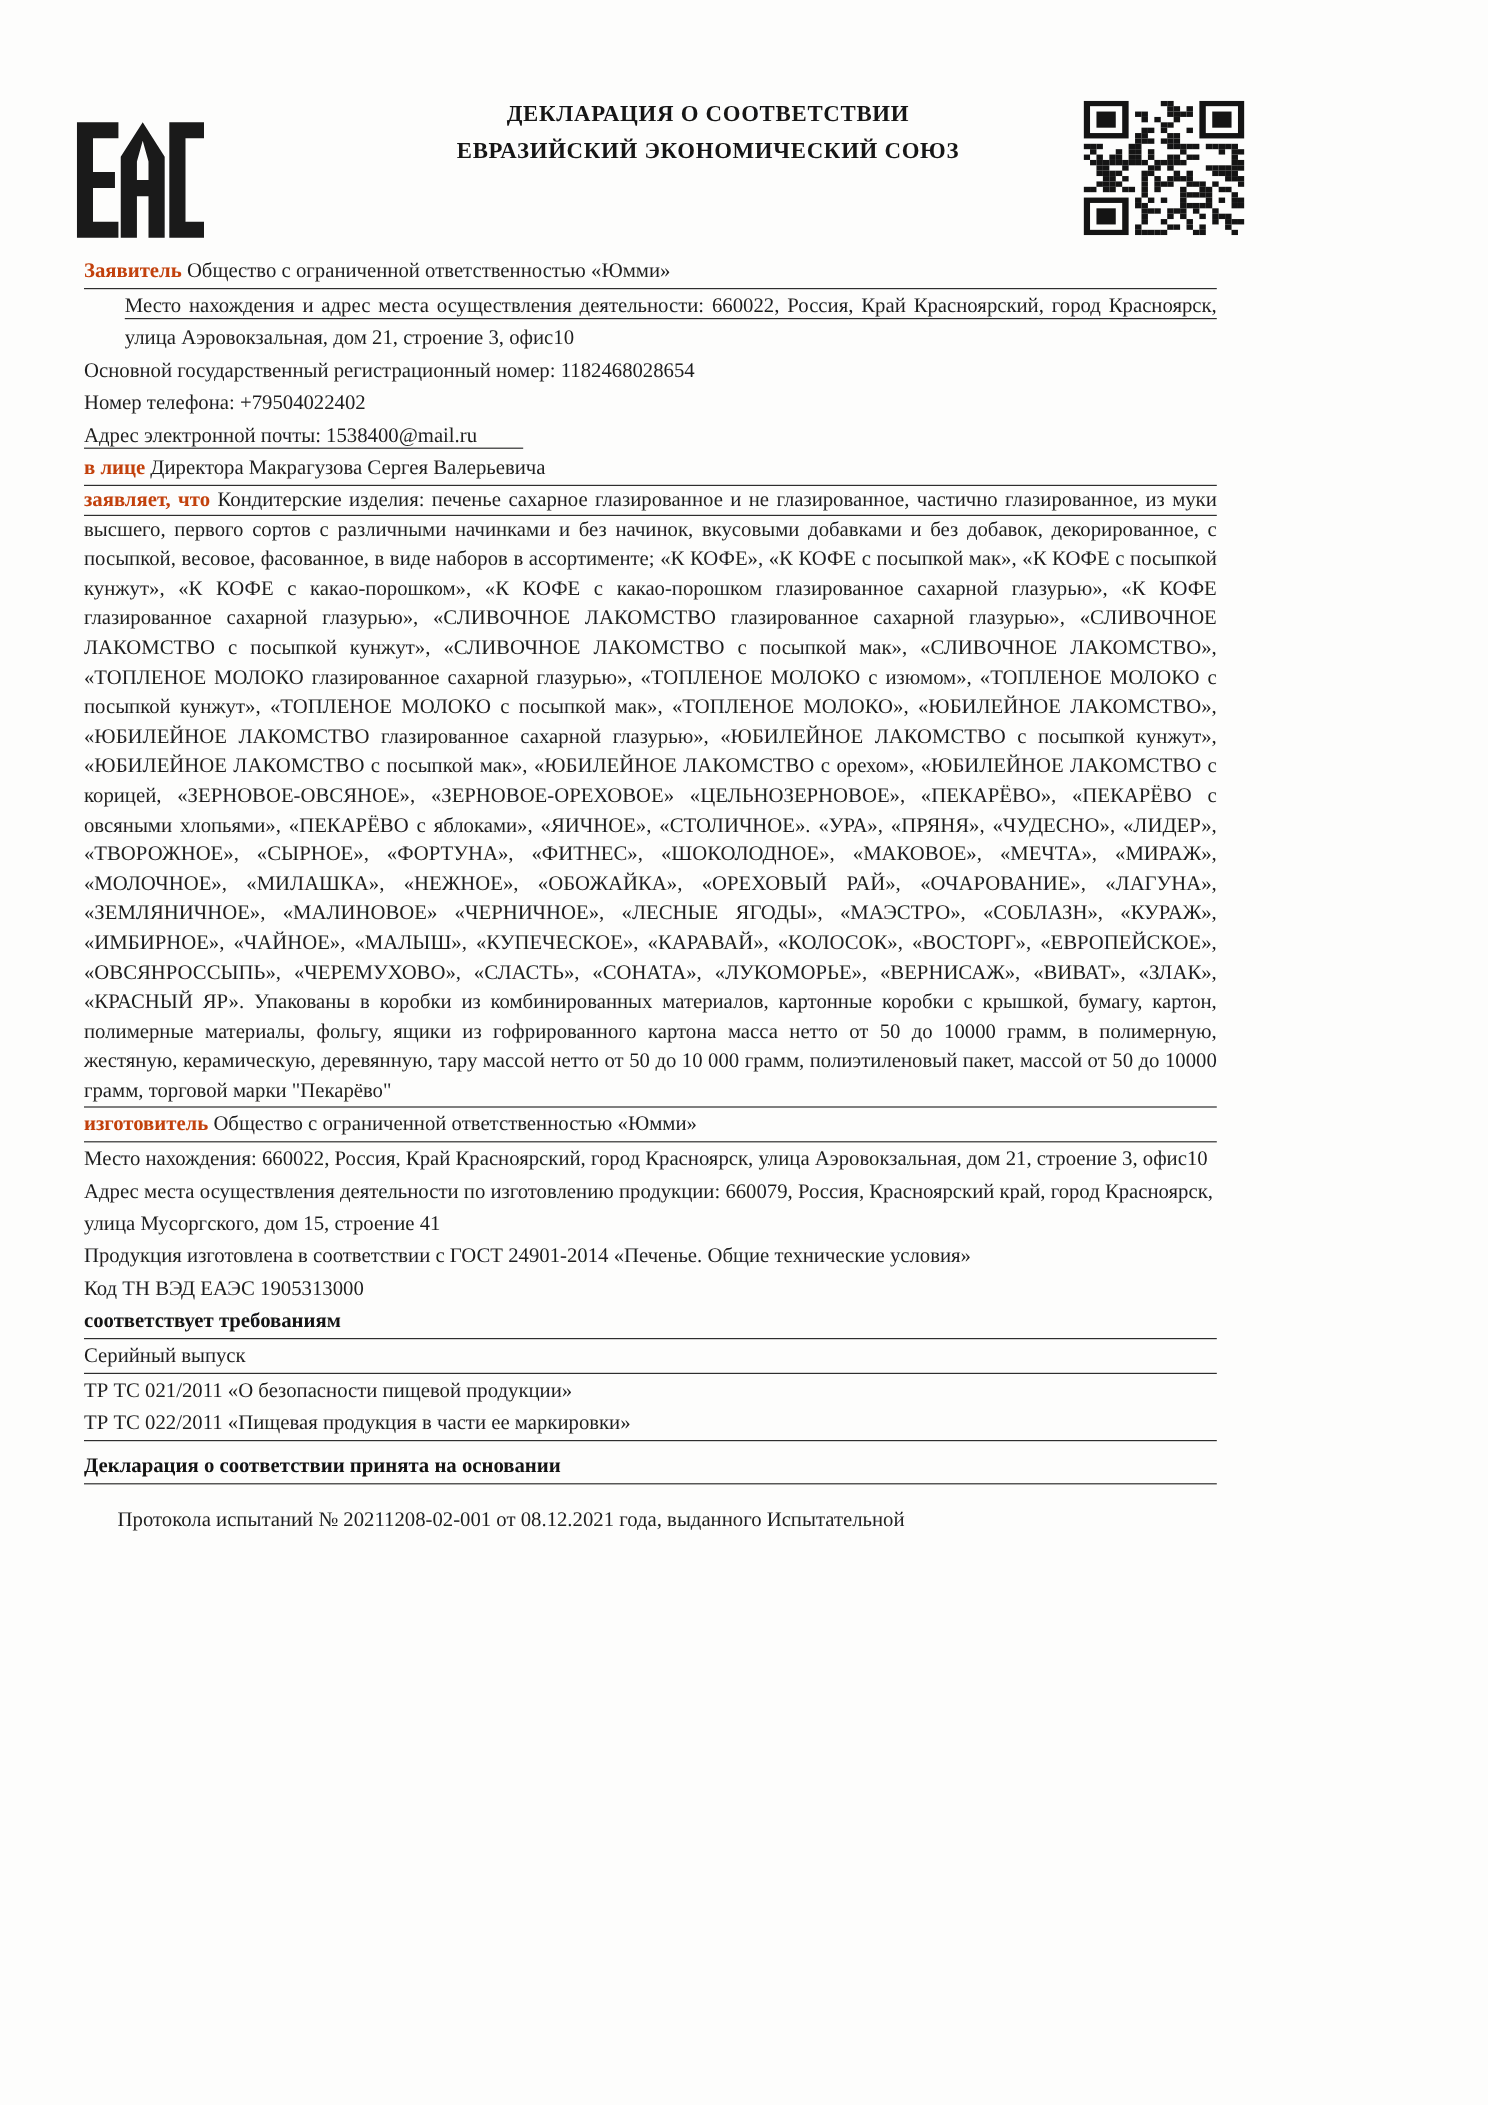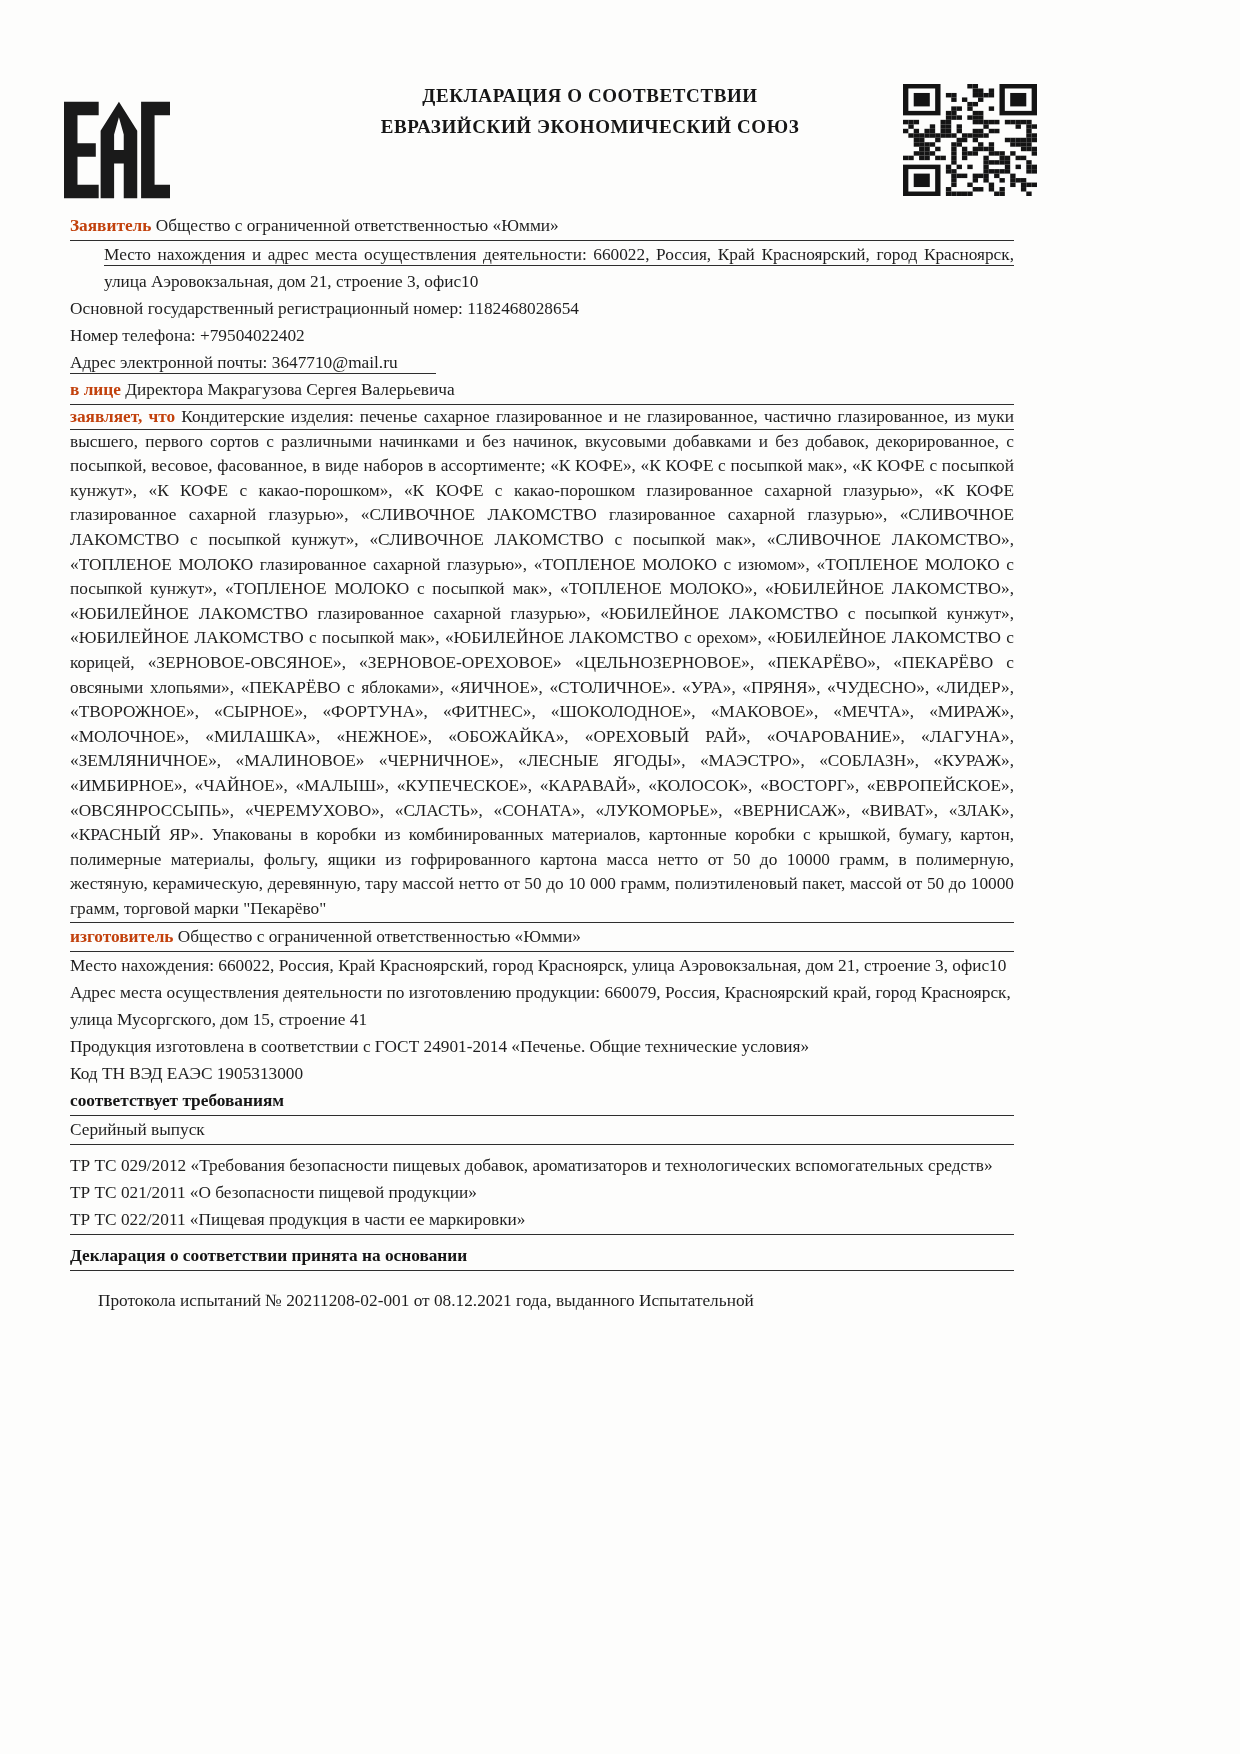--- a/index.html
+++ b/index.html
@@ -286,41 +286,40 @@
   <div class="content">
 
     <p class="rule"><b>Заявитель</b> <span>Общество с ограниченной ответственностью «Юмми»</span></p>
 
     <p class="para first-line-rule" style="line-height:27px !important;margin-left:34px;">Место нахождения и адрес места осуществления деятельности: 660022, Россия, Край Красноярский, город Красноярск, улица Аэровокзальная, дом 21, строение 3, офис10</p>
 
     <p>Основной государственный регистрационный номер: 1182468028654</p>
 
     <p>Номер телефона: +79504022402</p>
 
-    <p><span class="partial-rule">Адрес электронной почты: 3647710@mail.ru</span></p>
+    <p><span class="partial-rule">Адрес электронной почты: 1538400@mail.ru</span></p>
 
     <p class="rule"><b>в лице</b> <span>Директора Макрагузова Сергея Валерьевича</span></p>
 
     <p class="para first-line-rule rule"><b>заявляет, что</b> <span>Кондитерские изделия: печенье сахарное глазированное и не глазированное, частично глазированное, из муки высшего, первого сортов с различными начинками и без начинок, вкусовыми добавками и без добавок, декорированное,  с посыпкой, весовое, фасованное, в виде наборов в ассортименте; «К КОФЕ», «К КОФЕ с посыпкой мак», «К КОФЕ с посыпкой кунжут», «К КОФЕ с какао-порошком», «К КОФЕ с какао-порошком глазированное сахарной глазурью», «К КОФЕ глазированное сахарной глазурью», «СЛИВОЧНОЕ ЛАКОМСТВО глазированное сахарной глазурью», «СЛИВОЧНОЕ ЛАКОМСТВО с посыпкой кунжут», «СЛИВОЧНОЕ ЛАКОМСТВО с посыпкой мак», «СЛИВОЧНОЕ ЛАКОМСТВО», «ТОПЛЕНОЕ МОЛОКО глазированное сахарной глазурью», «ТОПЛЕНОЕ  МОЛОКО с изюмом», «ТОПЛЕНОЕ МОЛОКО с посыпкой кунжут», «ТОПЛЕНОЕ МОЛОКО с посыпкой мак», «ТОПЛЕНОЕ МОЛОКО», «ЮБИЛЕЙНОЕ ЛАКОМСТВО», «ЮБИЛЕЙНОЕ ЛАКОМСТВО глазированное сахарной глазурью», «ЮБИЛЕЙНОЕ ЛАКОМСТВО с посыпкой кунжут», «ЮБИЛЕЙНОЕ ЛАКОМСТВО с посыпкой мак», «ЮБИЛЕЙНОЕ ЛАКОМСТВО с орехом», «ЮБИЛЕЙНОЕ ЛАКОМСТВО с корицей, «ЗЕРНОВОЕ-ОВСЯНОЕ», «ЗЕРНОВОЕ-ОРЕХОВОЕ» «ЦЕЛЬНОЗЕРНОВОЕ», «ПЕКАРЁВО», «ПЕКАРЁВО с овсяными хлопьями», «ПЕКАРЁВО с яблоками», «ЯИЧНОЕ», «СТОЛИЧНОЕ». «УРА», «ПРЯНЯ», «ЧУДЕСНО», «ЛИДЕР», «ТВОРОЖНОЕ», «СЫРНОЕ», «ФОРТУНА», «ФИТНЕС», «ШОКОЛОДНОЕ», «МАКОВОЕ», «МЕЧТА», «МИРАЖ», «МОЛОЧНОЕ», «МИЛАШКА», «НЕЖНОЕ», «ОБОЖАЙКА», «ОРЕХОВЫЙ РАЙ», «ОЧАРОВАНИЕ», «ЛАГУНА», «ЗЕМЛЯНИЧНОЕ», «МАЛИНОВОЕ» «ЧЕРНИЧНОЕ», «ЛЕСНЫЕ ЯГОДЫ», «МАЭСТРО», «СОБЛАЗН», «КУРАЖ», «ИМБИРНОЕ», «ЧАЙНОЕ», «МАЛЫШ», «КУПЕЧЕСКОЕ», «КАРАВАЙ», «КОЛОСОК», «ВОСТОРГ», «ЕВРОПЕЙСКОЕ», «ОВСЯНРОССЫПЬ», «ЧЕРЕМУХОВО», «СЛАСТЬ», «СОНАТА», «ЛУКОМОРЬЕ», «ВЕРНИСАЖ», «ВИВАТ», «ЗЛАК», «КРАСНЫЙ ЯР». Упакованы в коробки из комбинированных материалов, картонные коробки с крышкой, бумагу, картон, полимерные материалы, фольгу, ящики из гофрированного картона масса нетто от 50 до 10000 грамм, в полимерную, жестяную, керамическую, деревянную, тару массой нетто от 50 до 10 000 грамм, полиэтиленовый пакет, массой от 50 до 10000 грамм, торговой марки "Пекарёво"</span></p>
 
     <p class="rule"><b>изготовитель</b> <span>Общество с ограниченной ответственностью «Юмми»</span></p>
 
     <p>Место нахождения: 660022, Россия, Край Красноярский, город Красноярск, улица Аэровокзальная, дом 21, строение 3, офис10</p>
 
     <p>Адрес места осуществления деятельности по изготовлению продукции: 660079, Россия, Красноярский край, город Красноярск, улица Мусоргского, дом 15, строение 41</p>
 
     <p>Продукция изготовлена в соответствии с ГОСТ 24901-2014 «Печенье. Общие технические условия»</p>
 
     <p>Код ТН ВЭД ЕАЭС 1905313000</p>
 
     <p class="rule bold-row">соответствует требованиям</p>
 
     <p class="rule">Серийный выпуск</p>
 
-    <p class="gap-top-sm">ТР ТС 029/2012 «Требования безопасности пищевых добавок, ароматизаторов и технологических вспомогательных средств»</p>
 
     <p>ТР ТС 021/2011 «О безопасности пищевой продукции»</p>
 
     <p class="rule">ТР ТС 022/2011 «Пищевая продукция в части ее маркировки»</p>
 
     <p class="rule bold-row gap-top-sm">Декларация о соответствии принята на основании</p>
 
     <p class="gap-top-md">Протокола испытаний № 20211208-02-001 от 08.12.2021 года, выданного Испытательной</p>
 
   </div>

